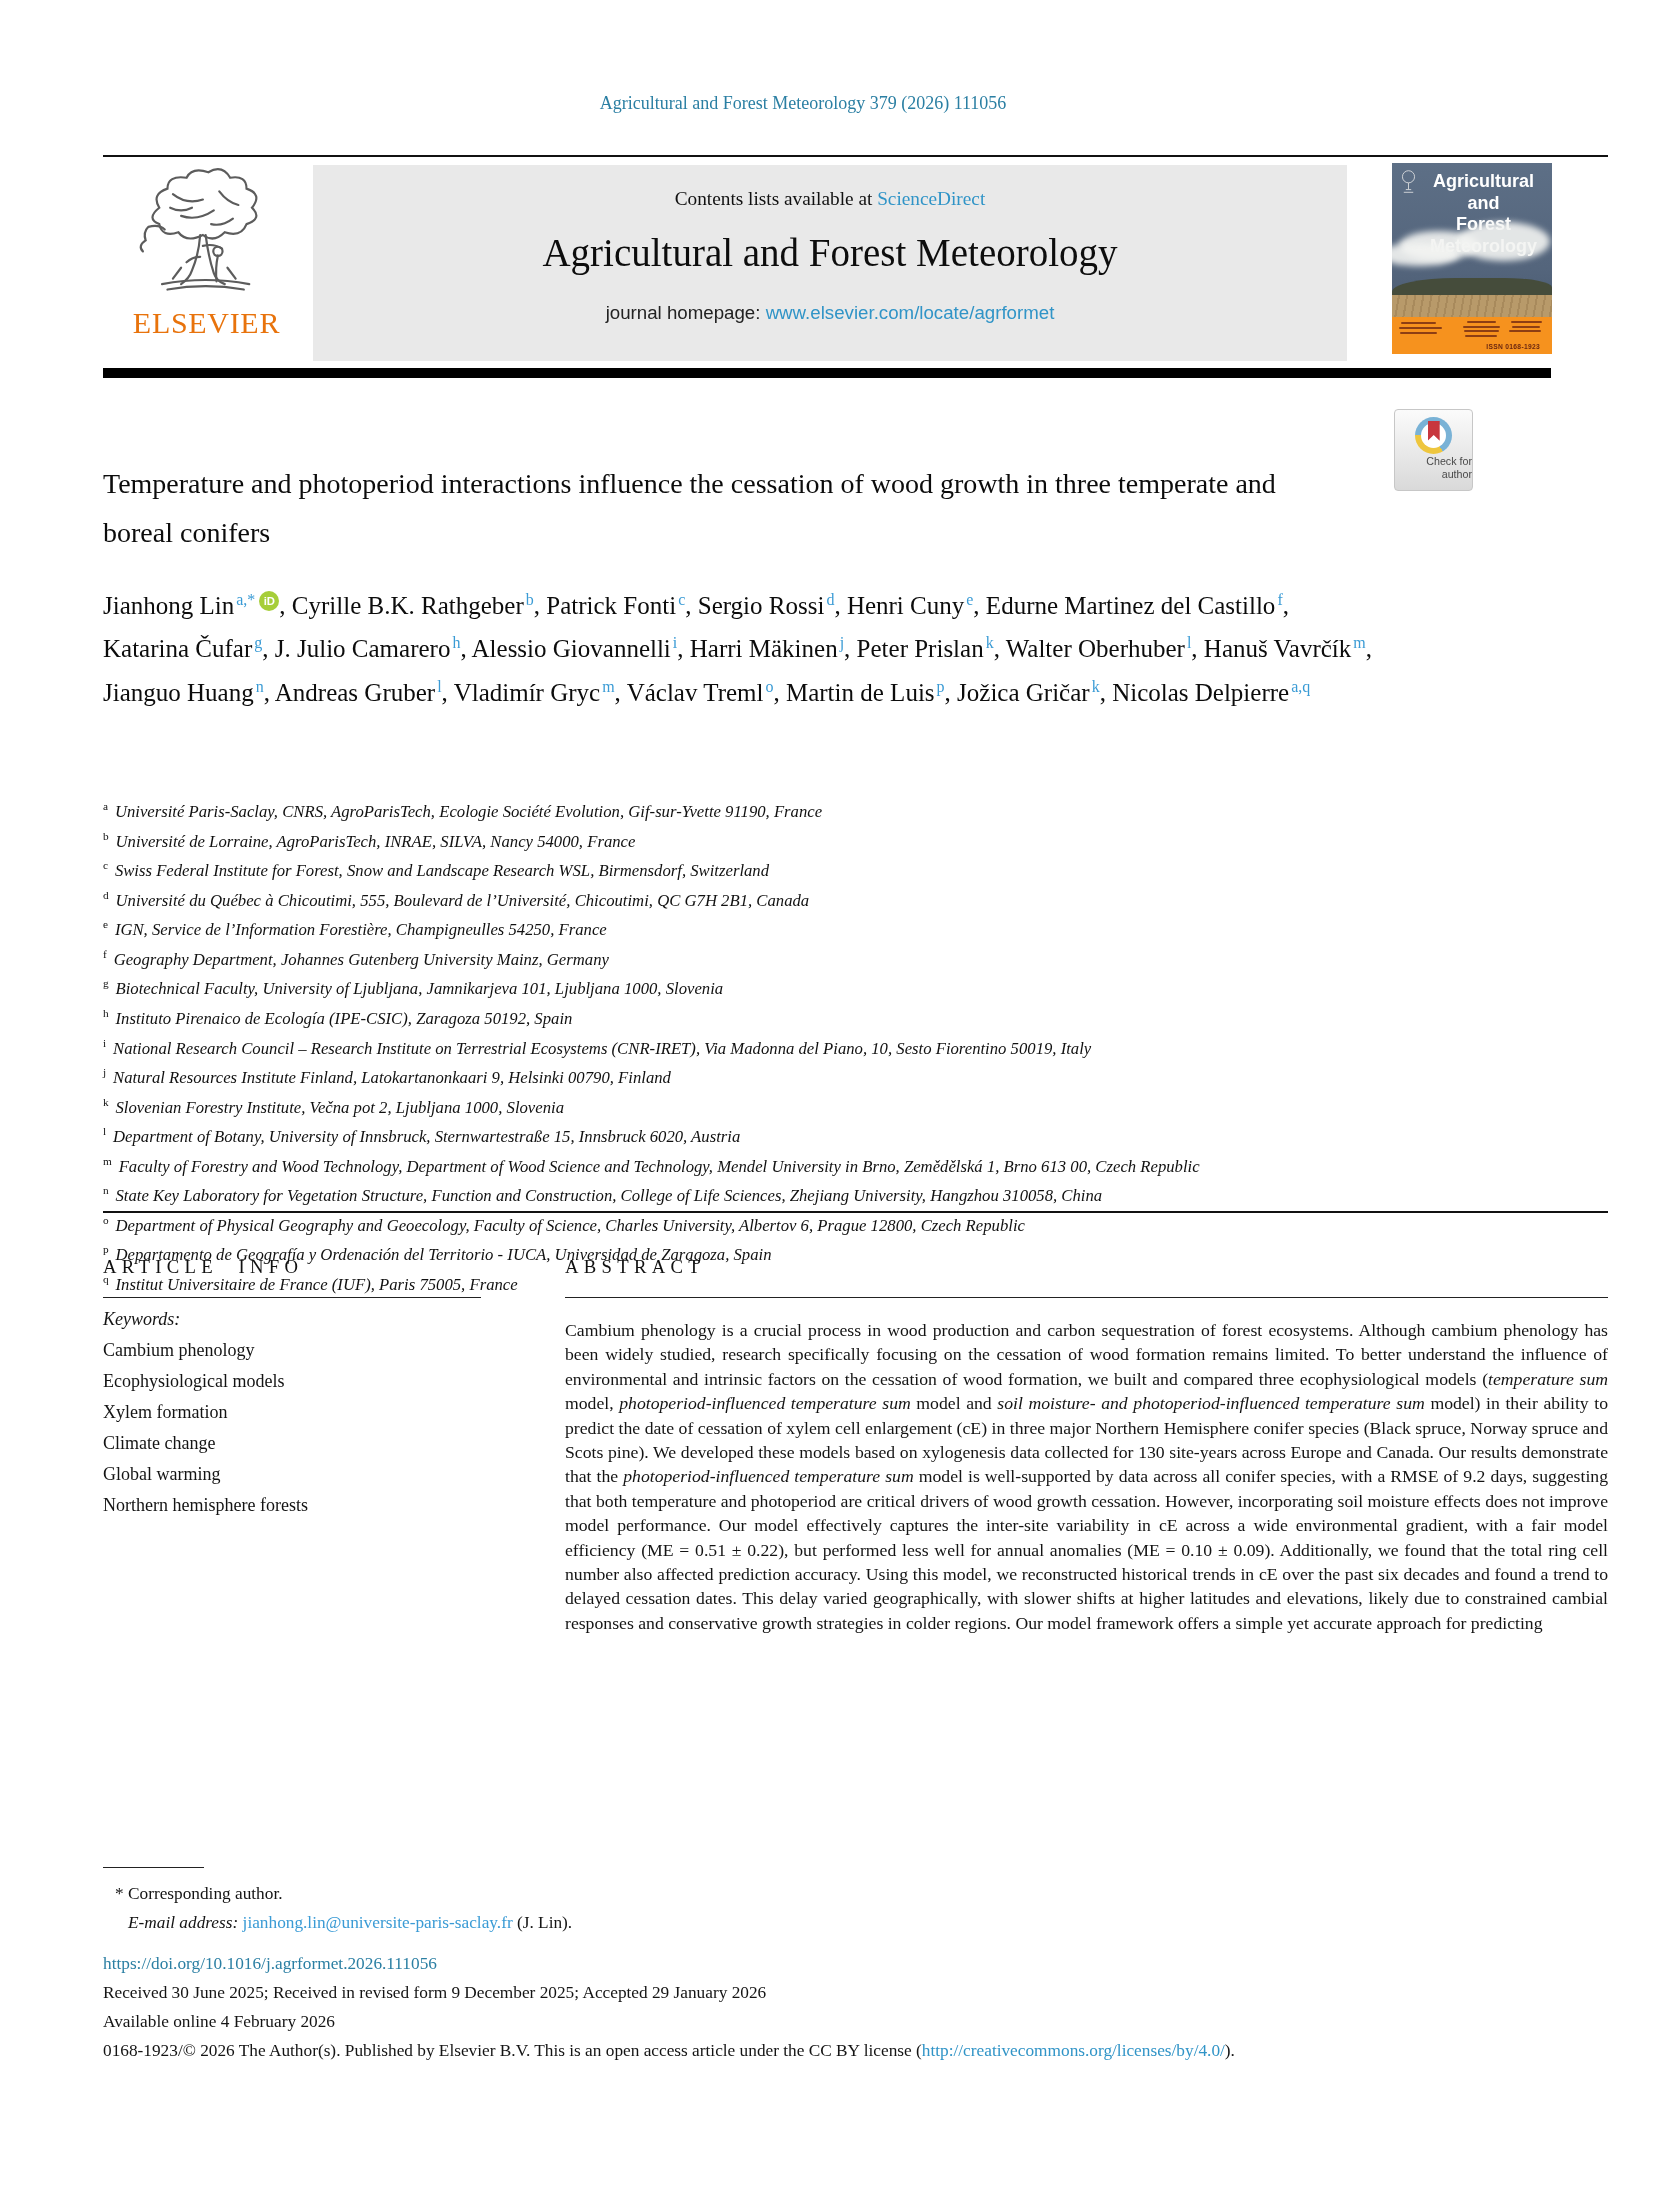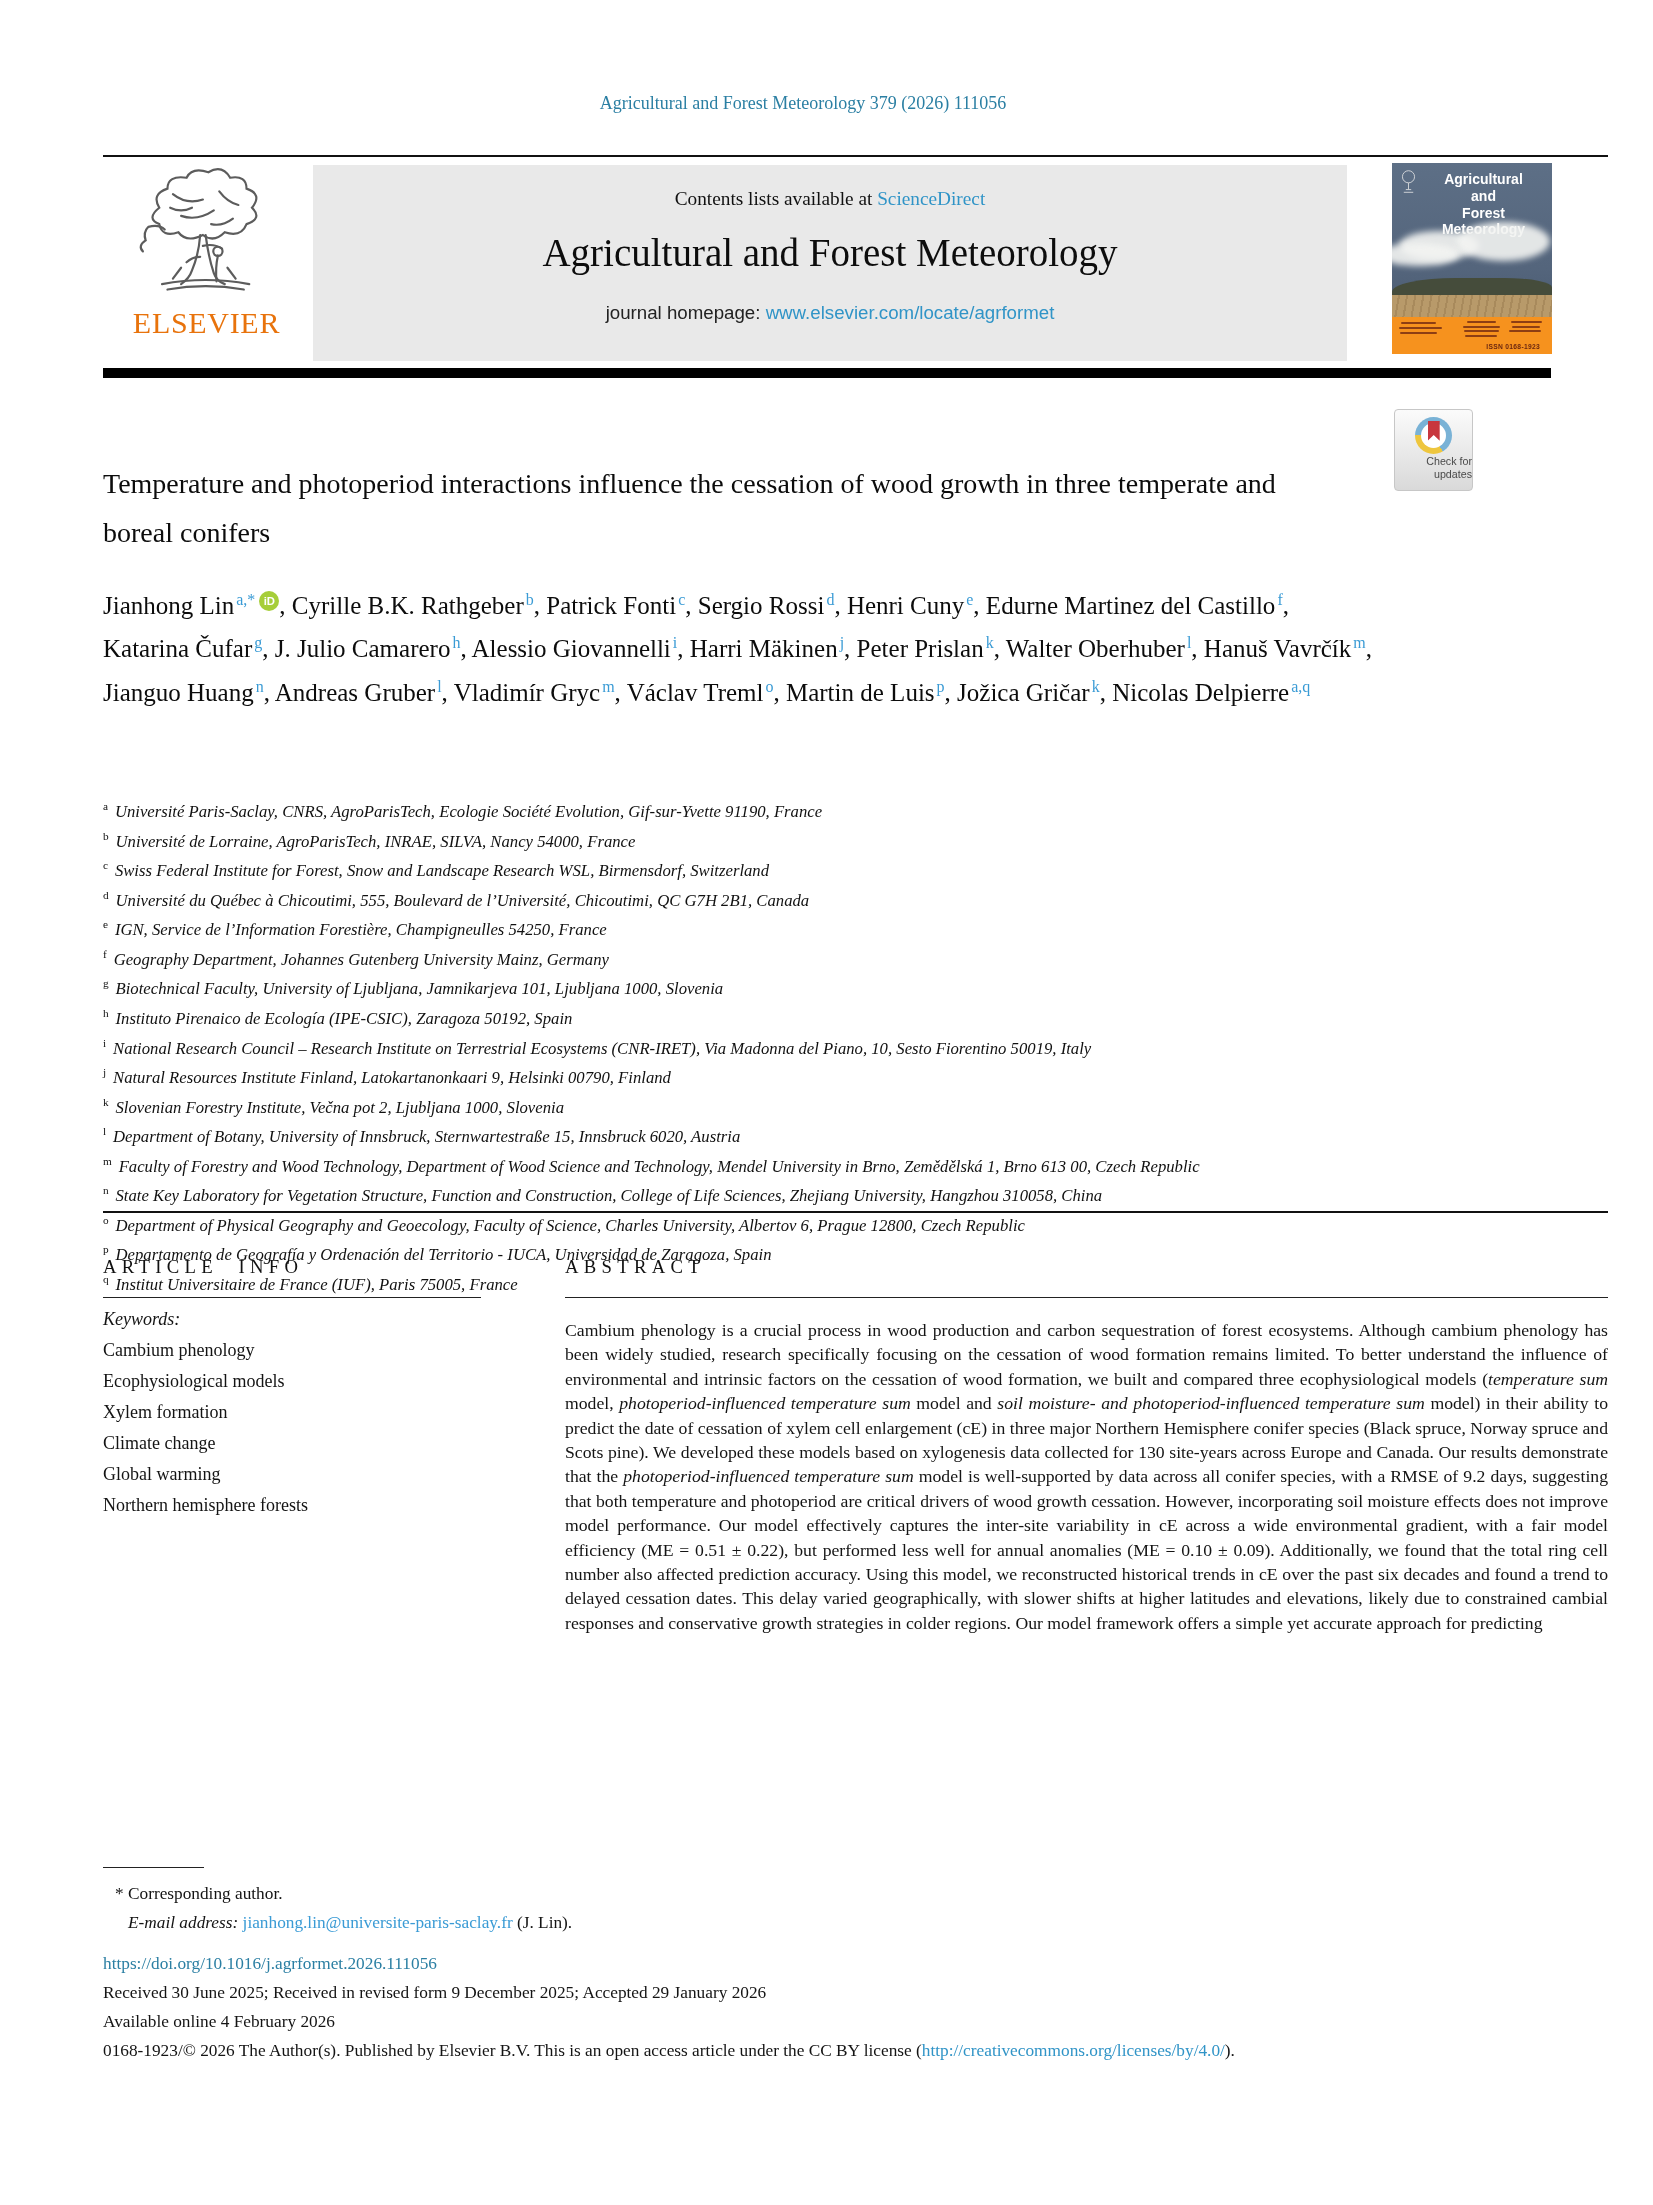--- a/index.html
+++ b/index.html
@@ -35,21 +35,21 @@
   .contents-line{margin-top:23px;font-size:19.3px;color:#111;}
   .contents-line a{color:var(--link-blue);text-decoration:none;}
   .journal-name{margin-top:20px;font-size:39px;color:#0d0d0d;}
   .homepage-line{margin-top:27px;font-family:"Liberation Sans",sans-serif;font-size:18.7px;color:#222;}
   .homepage-line a{color:var(--link-blue);text-decoration:none;}
 
   
   .cover{left:1392px;top:163px;width:160px;height:191px;background:linear-gradient(#5d6f86 0%,#54657c 55%,#4e5f76 70%);overflow:hidden;}
   .cover-logo{position:absolute;left:5.3px;top:5.3px;width:23px;height:27px;opacity:.85;}
   .cover-title{position:absolute;left:27px;right:4px;top:8px;text-align:center;color:#fff;
-    font-family:"Liberation Sans",sans-serif;font-weight:bold;font-size:14px;line-height:1.2;}
+    font-family:"Liberation Sans",sans-serif;font-weight:bold;font-size:18px;line-height:1.2;}
   .cloud{position:absolute;background:#f3f4f2;border-radius:50%;filter:blur(3.3px);opacity:.9;}
   .c1{left:6.7px;top:68px;width:80px;height:29px;}
   .c2{left:65px;top:59px;width:93px;height:39px;}
   .c3{left:-13.3px;top:80px;width:80px;height:23px;}
   .forest{position:absolute;left:0;top:115px;width:160px;height:23px;background:#454c3b;border-radius:40% 30% 0 0/60% 40% 0 0;}
   .field{position:absolute;left:0;top:132px;width:160px;height:22px;background:repeating-linear-gradient(100deg,#b89a6a 0 6px,#a88a5c 6px 8px);}
   .cover-orange{position:absolute;left:0;bottom:0;width:160px;height:37px;background:var(--cover-orange);}
   .ed-bar{position:absolute;height:2px;background:#7a2f12;border-radius:1.3px;opacity:.85;}
   .cover-issn{position:absolute;right:12px;bottom:4px;font-family:"Liberation Sans",sans-serif;
     font-weight:bold;font-size:6.7px;color:#6b2710;letter-spacing:0.3px;}
@@ -164,21 +164,21 @@
 
   <div class="abs black-bar"></div>
 
   <div class="abs badge">
     <div class="ring">
       <div class="ring-inner"></div>
       <div class="bookmark"></div>
     </div>
     <div class="badge-text">
       <div>Check for</div>
-      <div>updates</div>
+      <div>author</div>
     </div>
   </div>
 
   <div class="abs title">Temperature and photoperiod interactions influence the cessation of wood growth in three temperate and boreal conifers</div>
   <div class="abs authors"><span>Jianhong Lin</span><sup>a,*</sup><span class="orcid">iD</span>, <span>Cyrille B.K. Rathgeber</span><sup>b</sup>, <span>Patrick Fonti</span><sup>c</sup>, <span>Sergio Rossi</span><sup>d</sup>, <span>Henri Cuny</span><sup>e</sup>, <span>Edurne Martinez del Castillo</span><sup>f</sup>, <span>Katarina Čufar</span><sup>g</sup>, <span>J. Julio Camarero</span><sup>h</sup>, <span>Alessio Giovannelli</span><sup>i</sup>, <span>Harri Mäkinen</span><sup>j</sup>, <span>Peter Prislan</span><sup>k</sup>, <span>Walter Oberhuber</span><sup>l</sup>, <span>Hanuš Vavrčík</span><sup>m</sup>, <span>Jianguo Huang</span><sup>n</sup>, <span>Andreas Gruber</span><sup>l</sup>, <span>Vladimír Gryc</span><sup>m</sup>, <span>Václav Treml</span><sup>o</sup>, <span>Martin de Luis</span><sup>p</sup>, <span>Jožica Gričar</span><sup>k</sup>, <span>Nicolas Delpierre</span><sup>a,q</sup></div>
   <div class="abs affils">
       <div><sup>a</sup> Université Paris-Saclay, CNRS, AgroParisTech, Ecologie Société Evolution, Gif-sur-Yvette 91190, France</div>
       <div><sup>b</sup> Université de Lorraine, AgroParisTech, INRAE, SILVA, Nancy 54000, France</div>
       <div><sup>c</sup> Swiss Federal Institute for Forest, Snow and Landscape Research WSL, Birmensdorf, Switzerland</div>
       <div><sup>d</sup> Université du Québec à Chicoutimi, 555, Boulevard de l’Université, Chicoutimi, QC G7H 2B1, Canada</div>

